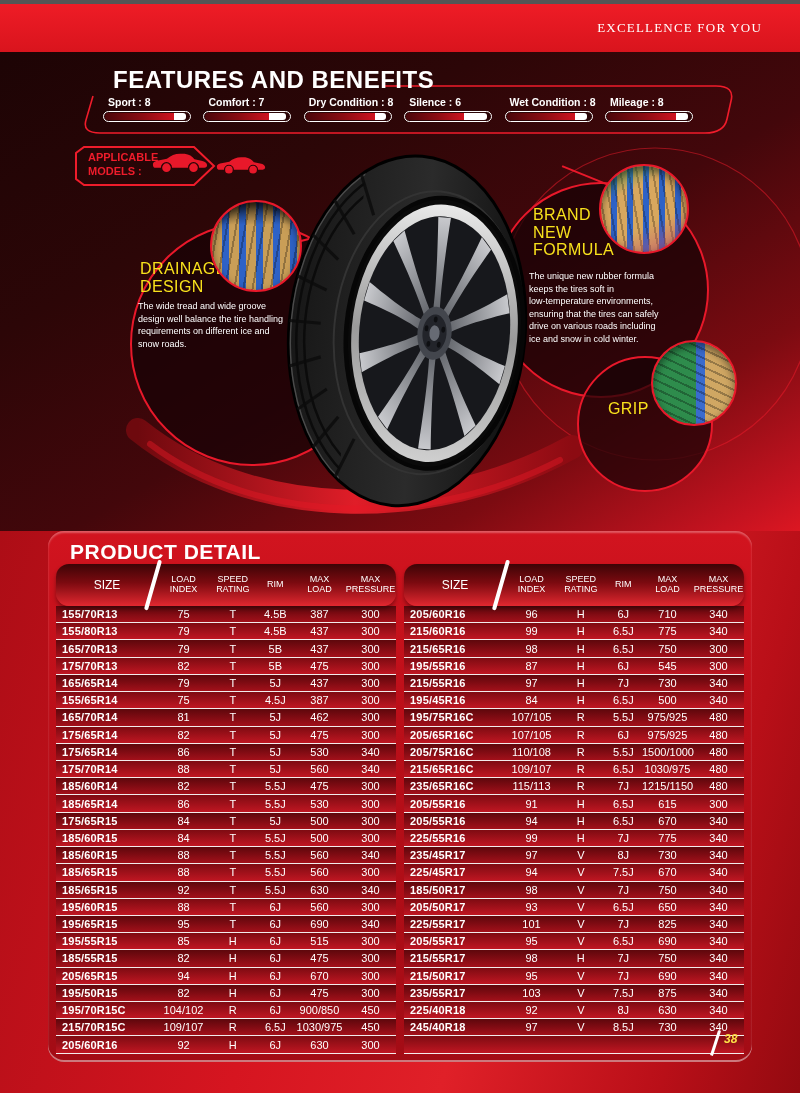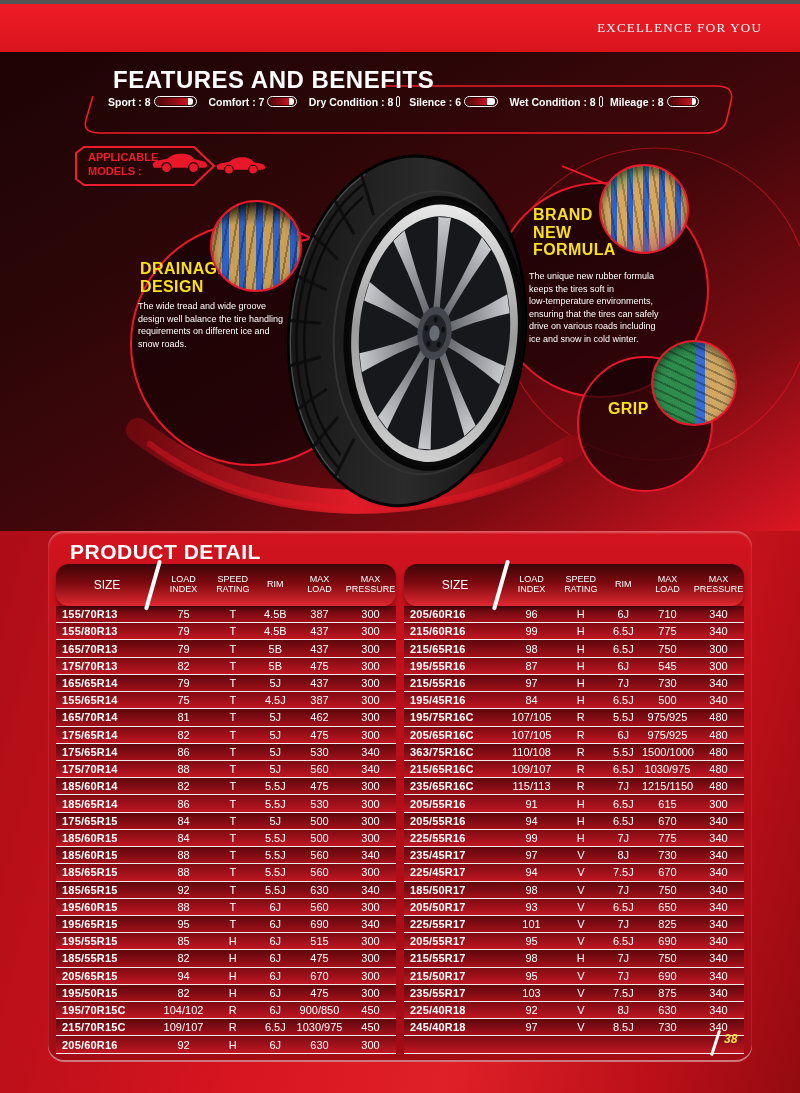--- a/index.html
+++ b/index.html
@@ -10,34 +10,34 @@
         background:linear-gradient(180deg,#ee1c26,#d9141d);}
   .tagline{position:absolute;right:38px;top:0;line-height:48px;color:#fff;
            font-family:"Liberation Serif",serif;font-size:13px;letter-spacing:1.2px;}
   
   .hero-bg{position:absolute;left:0;top:48px;width:800px;height:479px;
            background:linear-gradient(150deg,#1d0405 0%,#2c0607 30%,#43070b 55%,#7c0b11 78%,#c61320 95%,#dc1722 100%);}
   .features-title{position:absolute;left:113px;top:62px;color:#fff;font-size:24px;font-weight:bold;letter-spacing:.5px;}
   .deco{position:absolute;left:0;top:48px;pointer-events:none;}
   
   .ratings{position:absolute;left:103px;top:92px;width:596px;display:flex;justify-content:space-between;}
-  .rating{width:94px;display:flex;flex-direction:row;gap:3px;}
+  .rating{width:94px;display:flex;flex-direction:column;gap:3px;}
   .rlabel{color:#fff;font-size:10.5px;font-weight:bold;margin-left:5px;white-space:nowrap;}
   .rbar{position:relative;width:88px;height:11px;border:1px solid #fff;border-radius:6px;
         background:#2c0507;display:flex;align-items:stretch;padding:1px;box-sizing:border-box;overflow:hidden;}
   .rfill{display:block;height:100%;border-radius:4px 0 0 4px;
          background:linear-gradient(90deg,#4a060a,#8c0d13 55%,#cf1420);}
   .rwhite{display:block;height:100%;border-radius:0 3px 3px 0;background:#fff;}
   
   .hexwrap{position:absolute;left:72px;top:140px;}
   .hextext{position:absolute;left:16px;top:7px;color:#ef1c2b;font-size:11px;font-weight:bold;line-height:1.25;white-space:pre-line;}
   .car1{position:absolute;left:152px;top:146px;}
   .car2{position:absolute;left:216px;top:150px;}
   .callout{position:absolute;border:2px solid #e8182a;border-radius:50%;background:rgba(24,3,5,.72);}
-  .co-title{position:absolute;color:#f8e11c;font-weight:bold;font-size:16px;line-height:1.1;letter-spacing:.4px;white-space:pre-line;}
+  .co-title{position:absolute;color:#f8e11c;font-weight:normal;font-size:16px;line-height:1.1;letter-spacing:.4px;white-space:pre-line;}
   .co-body{position:absolute;color:#fff;font-size:9px;line-height:1.4;white-space:pre-line;}
   .tread{position:absolute;border-radius:50%;border:2px solid #e8182a;box-shadow:inset 0 4px 8px rgba(0,0,0,.5);}
   .tread-drainage{left:210px;top:196px;width:88px;height:88px;
     background:linear-gradient(180deg,rgba(0,0,0,.7),rgba(0,0,0,0) 26%),
       repeating-linear-gradient(100deg,rgba(0,0,0,.28) 0 2px,rgba(0,0,0,0) 2px 9px),
       repeating-linear-gradient(90deg,#c99e57 0 10px,#2e62c6 10px 17px);}
   .tread-formula{left:599px;top:160px;width:86px;height:86px;
     background:linear-gradient(155deg,rgba(52,140,80,.85) 0%,rgba(52,140,80,0) 30%),
       linear-gradient(335deg,rgba(190,80,110,.8) 0%,rgba(190,80,110,0) 35%),
       repeating-linear-gradient(80deg,rgba(0,0,0,.25) 0 2px,rgba(0,0,0,0) 2px 8px),
@@ -569,21 +569,21 @@
         </div>
         <div class="trow even">
           <div class="tcell c0">205/65R16C</div>
           <div class="tcell c1">107/105</div>
           <div class="tcell c2">R</div>
           <div class="tcell c3">6J</div>
           <div class="tcell c4">975/925</div>
           <div class="tcell c5">480</div>
         </div>
         <div class="trow odd">
-          <div class="tcell c0">363/75R16C</div>
+          <div class="tcell c0">205/75R16C</div>
           <div class="tcell c1">110/108</div>
           <div class="tcell c2">R</div>
           <div class="tcell c3">5.5J</div>
           <div class="tcell c4">1500/1000</div>
           <div class="tcell c5">480</div>
         </div>
         <div class="trow even">
           <div class="tcell c0">215/65R16C</div>
           <div class="tcell c1">109/107</div>
           <div class="tcell c2">R</div>

